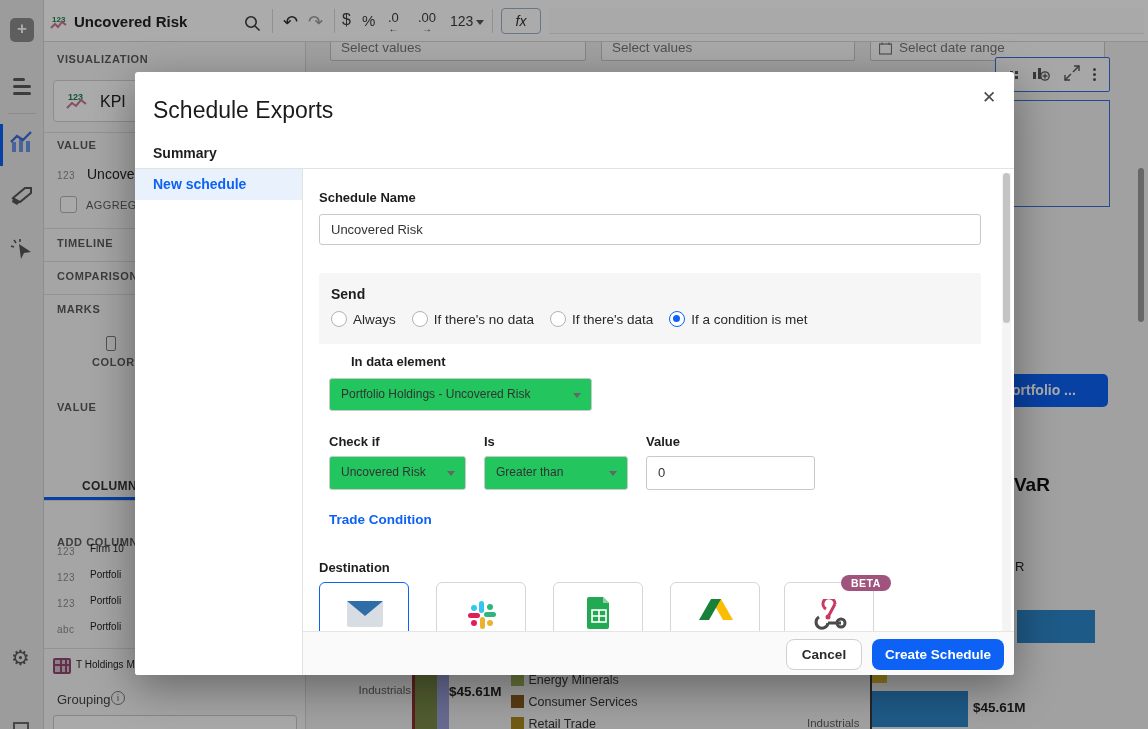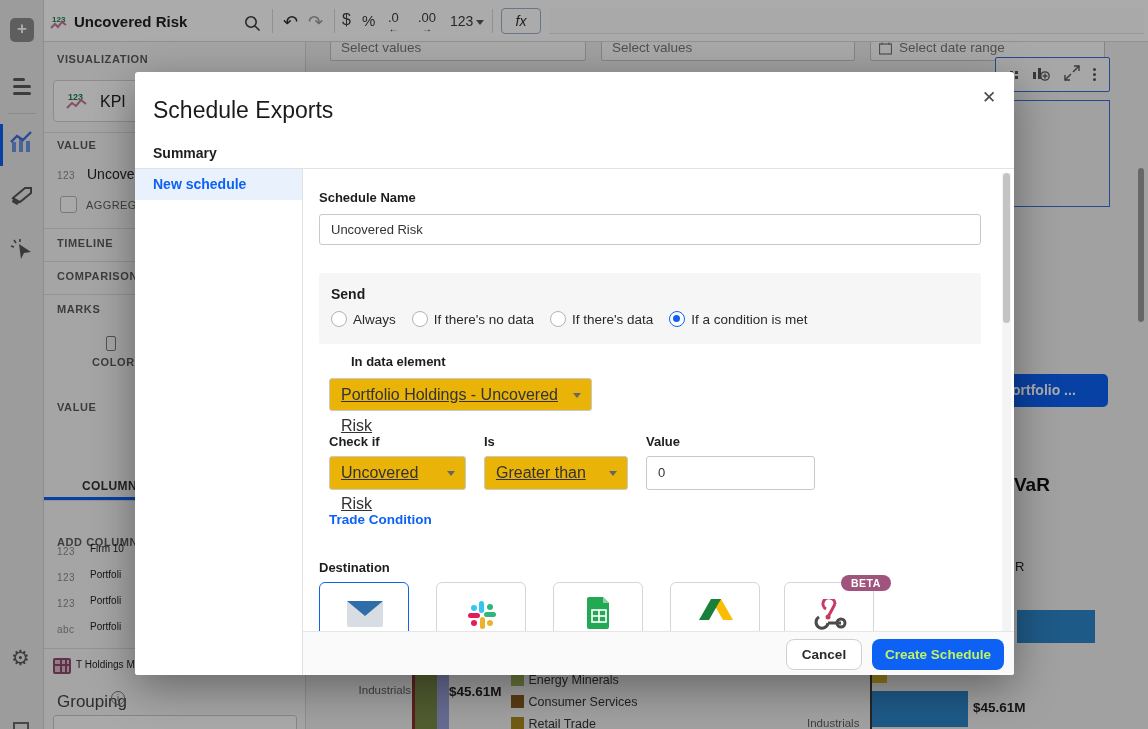--- a/index.html
+++ b/index.html
@@ -61,35 +61,35 @@
   .overlay { left:0; top:0; width:1148px; height:729px; background:rgba(0,0,0,0.33); z-index:40; }
   .modal { left:135px; top:72px; width:879px; height:603px; background:#fff; border-radius:3px; box-shadow:0 12px 44px rgba(0,0,0,.38); z-index:50; overflow:hidden; }
   .m-title { font-size:23px; font-weight:500; color:#1b1b1b; }
   .m-close { font-size:17px; color:#4a4a4a; width:24px; height:24px; text-align:center; line-height:24px; cursor:pointer; }
   .m-hdiv { left:0; top:96px; width:879px; height:1px; background:#e2e2e2; }
   .m-side { left:0; top:97px; width:168px; height:506px; background:#fff; border-right:1px solid #e2e2e2; }
   .m-siderow { left:0; top:0; width:167px; height:31px; background:#e9f1fd; }
   .m-siderow .lab { font-size:14px; font-weight:bold; color:#0d62f5; }
   .m-label { font-size:13px; font-weight:bold; color:#1d1d1d; }
   .m-input { background:#fff; border:1px solid #c9c9c9; border-radius:3px; font-size:13px; color:#333; line-height:29px; padding-left:11px; }
-  .m-select { background:#eab308; border:1px solid #c9c9c9; border-radius:3px; font-size:16px; color:#333; line-height:31px; padding-left:11px; padding-right:24px;text-decoration:underline; }
+  .m-select { background:#22c55e; border:1px solid #c9c9c9; border-radius:3px; font-size:12px; color:#333; line-height:31px; padding-left:11px; padding-right:24px; }
   .m-select::after { content:""; position:absolute; right:10px; top:14px; width:0; height:0; border-left:4px solid transparent; border-right:4px solid transparent; border-top:5px solid #666; }
   .sendbox { background:#f6f6f6; border-radius:2px; }
   .radio { width:16px; height:16px; border:1.5px solid #b3b3b3; border-radius:50%; background:#fff; display:inline-block; position:relative; }
   .radio.sel { border-color:#0d62f5; }
   .radio.sel::after { content:""; position:absolute; left:3px; top:3px; width:7px; height:7px; border-radius:50%; background:#0d62f5; }
   .r-lab { font-size:13.5px; color:#2a2a2a; }
   .link { color:#0d62f5; font-size:13.5px; font-weight:bold; cursor:pointer; }
   .tile { width:90px; height:78px; background:#fff; border:1px solid #d6d6d6; border-radius:6px; }
   .tile.sel { border:1.5px solid #0d62f5; }
   .beta { background:#a0537d; color:#fff; font-size:10.5px; font-weight:bold; letter-spacing:.5px; border-radius:9px; padding:2px 10px; }
   .m-footer { left:168px; top:559px; width:711px; height:44px; background:#fafafa; border-top:1px solid #e6e6e6; }
   .btn { border-radius:8px; font-size:13.5px; font-weight:bold; text-align:center; cursor:pointer; }
   .btn.cancel { background:#fff; border:1px solid #cfcfcf; color:#2b2b2b; line-height:29px; }
-  .btn.primary { background:#0d62f5; color:#bef264; line-height:31px; }
+  .btn.primary { background:#0d62f5; color:#ffffff; line-height:31px; }
   .m-scroll { width:7px; border-radius:4px; background:#c4c4c4; }
   .pg-scroll { width:6px; border-radius:3px; background:#9a9a9a; z-index:6; }
 </style>
 </head>
 <body>
 
 <div class="screen">
 
   <div class="abs rail">
     <div class="abs plusbtn">+</div>
@@ -198,21 +198,21 @@
     <div class="abs item-pre" style="left:13px; top:582px;">abc</div>
     <div class="abs item-lab" style="left:46px; top:579px;">Portfoli</div>
 
     <div class="abs pdiv" style="top:606px;"></div>
     <div class="abs grid-icon" style="left:9px; top:616px;"></div>
     <div class="abs item-lab" style="left:32px; top:617px;">T Holdings Master</div>
     <div class="abs ham" style="left:237px; top:620px;">
         <span></span>
         <span></span>
       </div>
-    <div class="abs" style="left:13px; top:650px; font-size:17px; color:#444;">Grouping</div>
+    <div class="abs" style="left:13px; top:650px; font-size:13px; color:#444;">Grouping</div>
     <div class="abs info-i" style="left:67px; top:649px;">i</div>
     <div class="abs pinput" style="left:9px; top:673px; width:244px; height:30px;"></div>
   </div>
 
   <div class="abs canvas">
     <div class="abs field" style="left:24px; top:-9px; width:256px; height:28px;">Select values</div>
     <div class="abs field" style="left:295px; top:-9px; width:254px; height:28px;">Select values</div>
     <div class="abs field" style="left:564px; top:-9px; width:235px; height:28px; padding-left:28px;">
       <svg class="abs" style="left:8px; top:8px;" width="13" height="13" viewBox="0 0 13 13">
         <rect x="0.5" y="2" width="12" height="10" fill="none" stroke="#787878" stroke-width="1.2"></rect>

